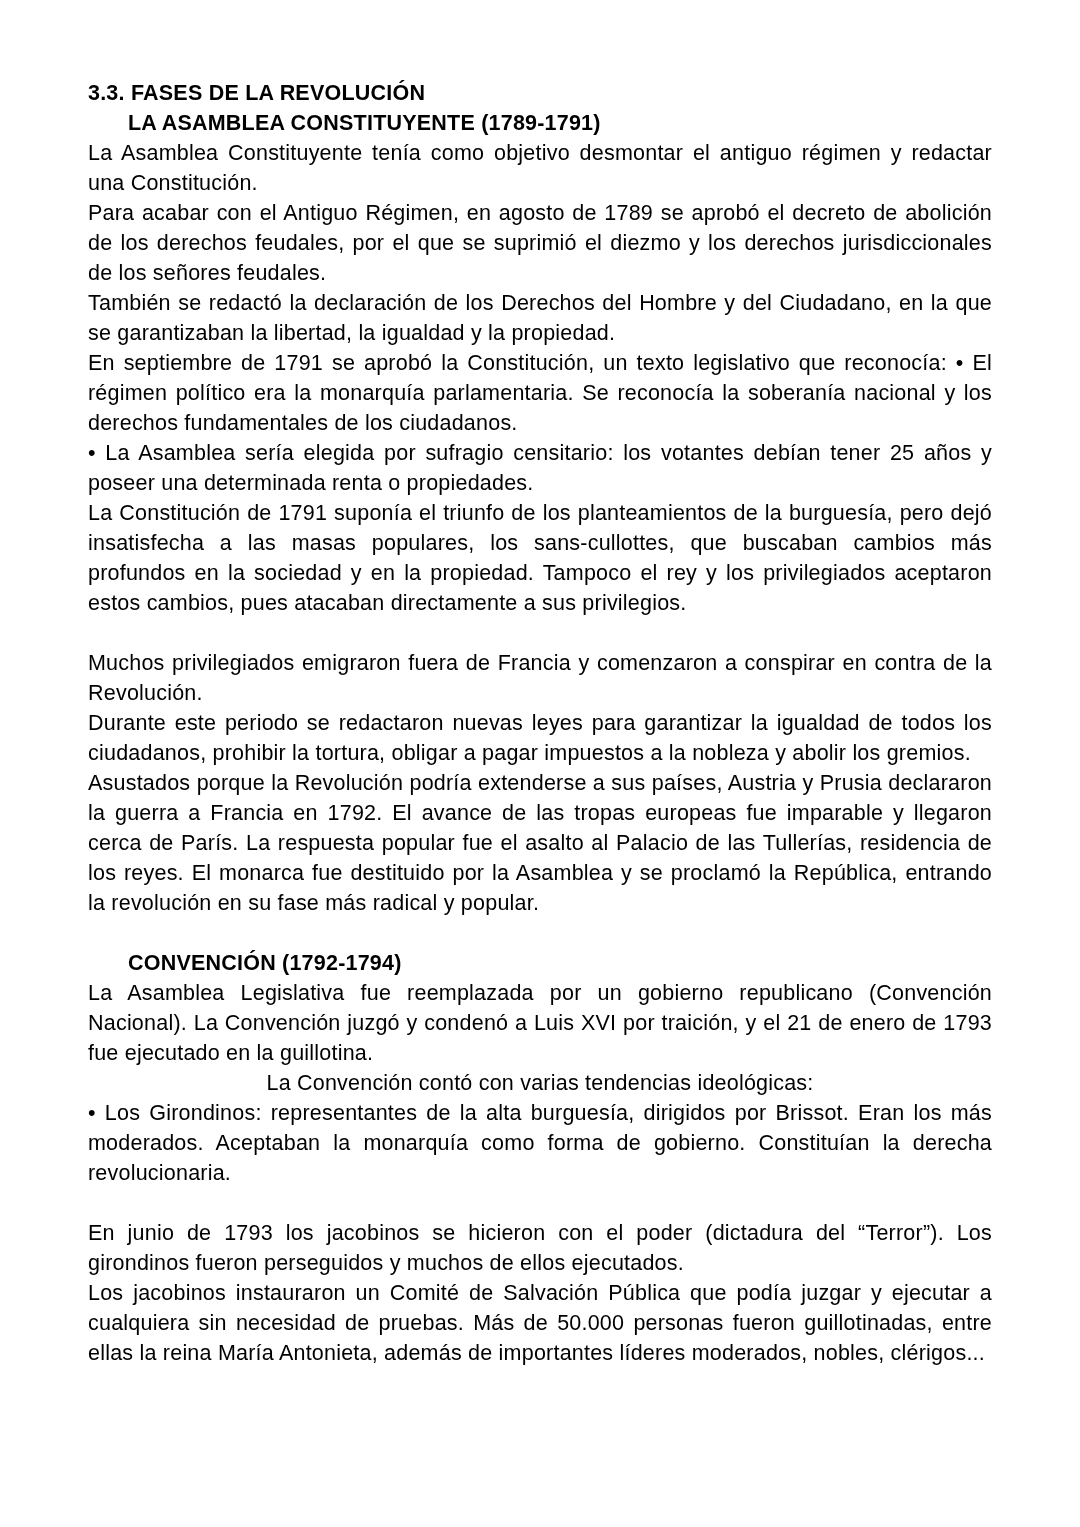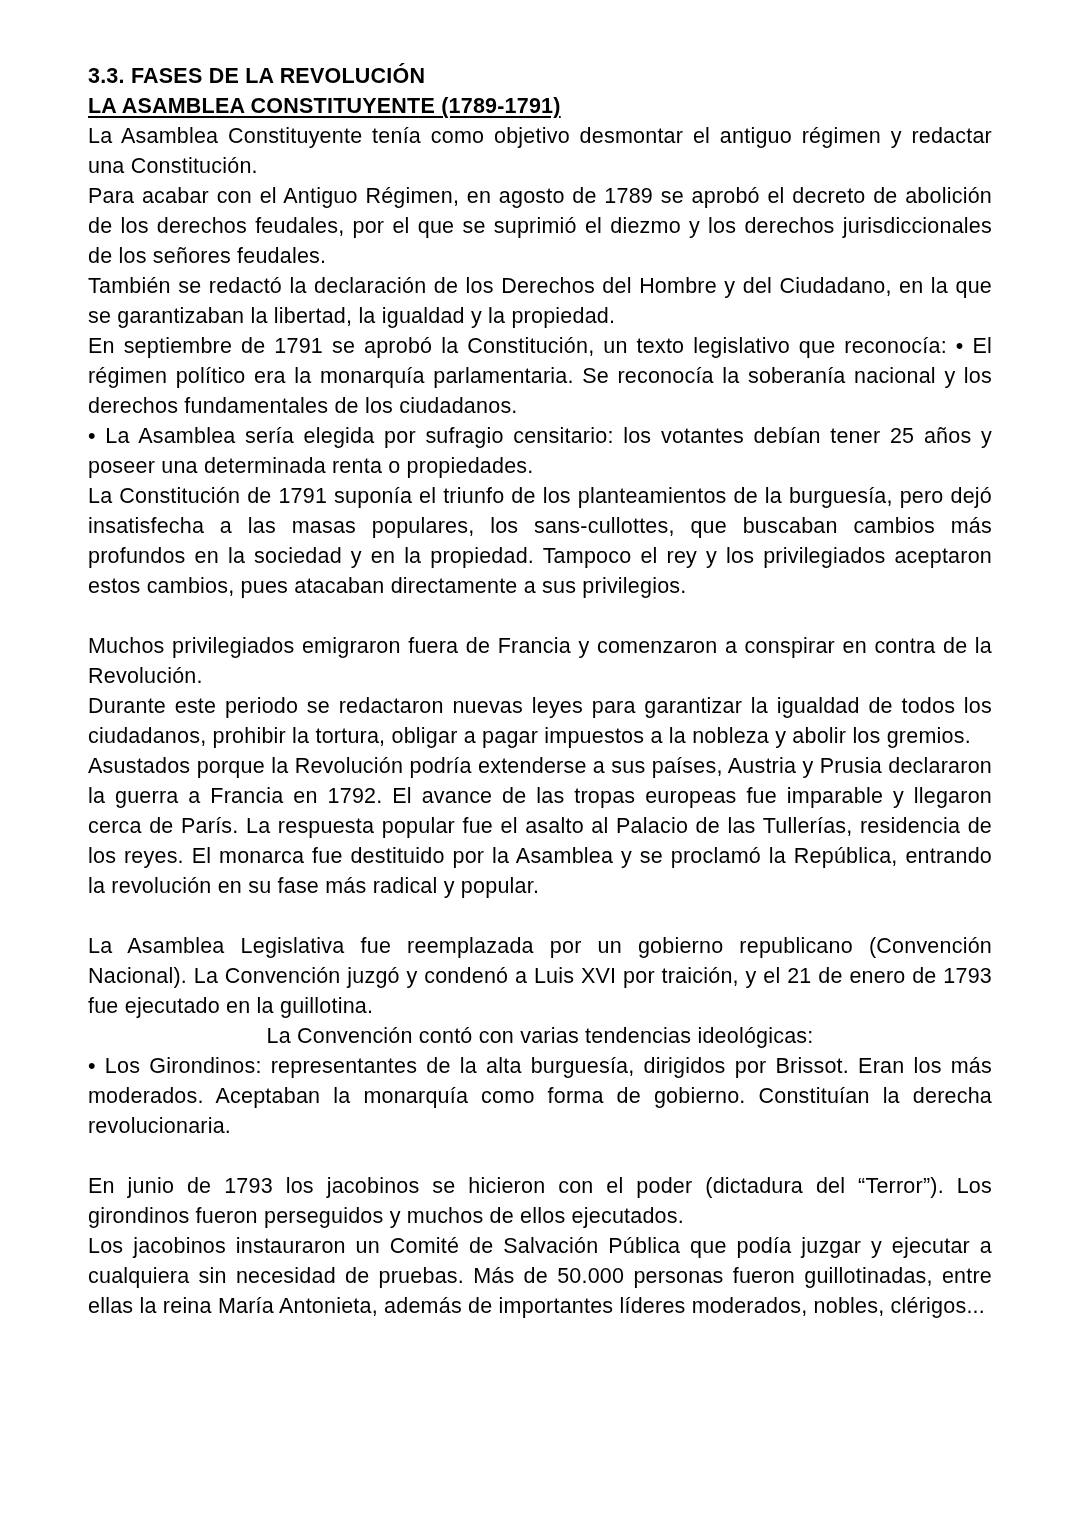--- a/index.html
+++ b/index.html
@@ -20,44 +20,44 @@
     height: 1527px;
     margin: 0 auto;
     background: #ffffff;
     box-sizing: border-box;
     overflow: hidden;
   }
 
   .content {
     position: absolute;
     left: 88px;
-    top: 61px;
+    top: 78px;
     width: 904px;
   }
 
   
   .heading,
   .para {
     margin: 0;
     font-size: 21.5px;
     line-height: 30px;
     letter-spacing: 0.01em;
     -webkit-font-smoothing: antialiased;
   }
 
   .heading {
     font-weight: bold;
     text-align: left;
     white-space: nowrap;
   }
 
   .heading .u {
-    text-decoration: underline;
     text-underline-offset: 3px;
     text-decoration-thickness: 2px;
+    margin-left: 40px;
   }
 
   .para {
     font-weight: normal;
     text-align: justify;
     text-justify: inter-word;
     hyphens: none;
   }
 
   
@@ -93,20 +93,23 @@
 
     <div class="spacer"></div>
 
 
     <p class="para">Muchos privilegiados emigraron fuera de Francia y comenzaron a conspirar en contra de la Revolución.</p>
     <p class="para">Durante este periodo se redactaron nuevas leyes para garantizar la igualdad de todos los ciudadanos, prohibir la tortura, obligar a pagar impuestos a la nobleza y abolir los gremios.</p>
     <p class="para">Asustados porque la Revolución podría extenderse a sus países, Austria y Prusia declararon la guerra a Francia en 1792. El avance de las tropas europeas fue imparable y llegaron cerca de París. La respuesta popular fue el asalto al Palacio de las Tullerías, residencia de los reyes. El monarca fue destituido por la Asamblea y se proclamó la República, entrando la revolución en su fase más radical y popular.</p>
 
     <div class="spacer"></div>
 
+    <p class="heading">
+      <span class="u">CONVENCIÓN (1792-1794)</span>
+    </p>
 
     <p class="para"> La Asamblea Legislativa fue reemplazada por un gobierno republicano (Convención Nacional). La Convención juzgó y condenó a Luis XVI por traición, y el 21 de enero de 1793 fue ejecutado en la guillotina.</p>
     <p class="para left">La Convención contó con varias tendencias ideológicas:</p>
     <p class="para">• Los Girondinos: representantes de la alta burguesía, dirigidos por Brissot. Eran los más moderados. Aceptaban la monarquía como forma de gobierno. Constituían la derecha revolucionaria.</p>
 
     <div class="spacer"></div>
 
     <p class="para">En junio de 1793 los jacobinos se hicieron con el poder (dictadura del “Terror”). Los girondinos fueron perseguidos y muchos de ellos ejecutados.</p>
     <p class="para">Los jacobinos instauraron un Comité de Salvación Pública que podía juzgar y ejecutar a cualquiera sin necesidad de pruebas. Más de 50.000 personas fueron guillotinadas, entre ellas la reina María Antonieta, además de importantes líderes moderados, nobles, clérigos...</p>
 

